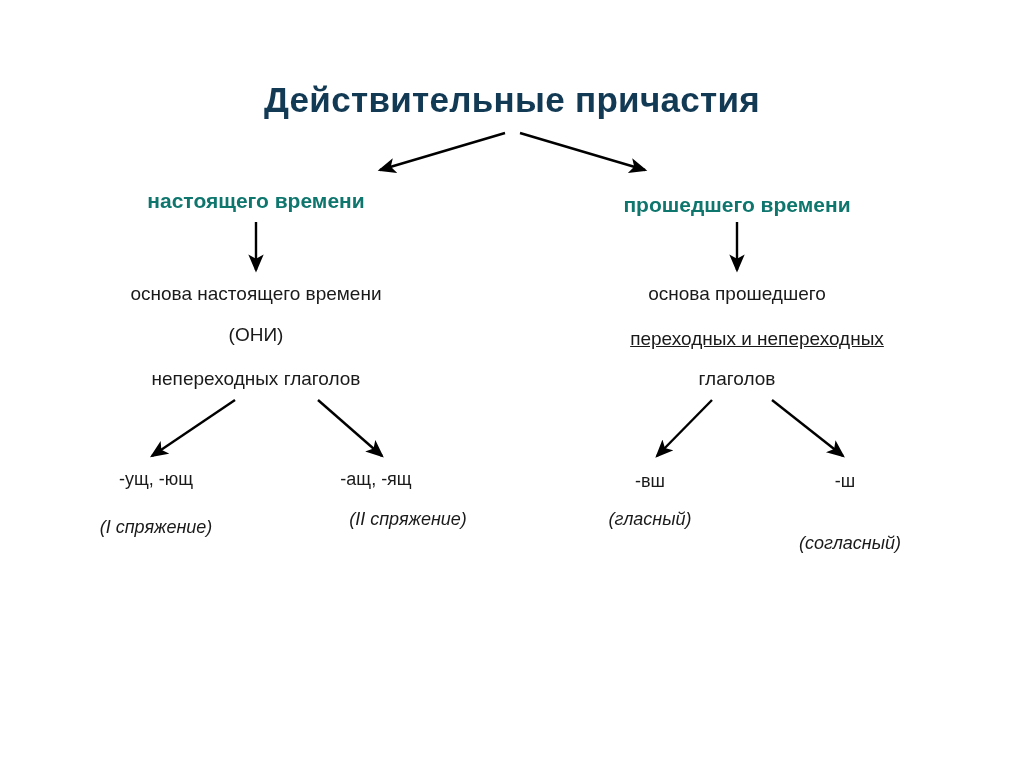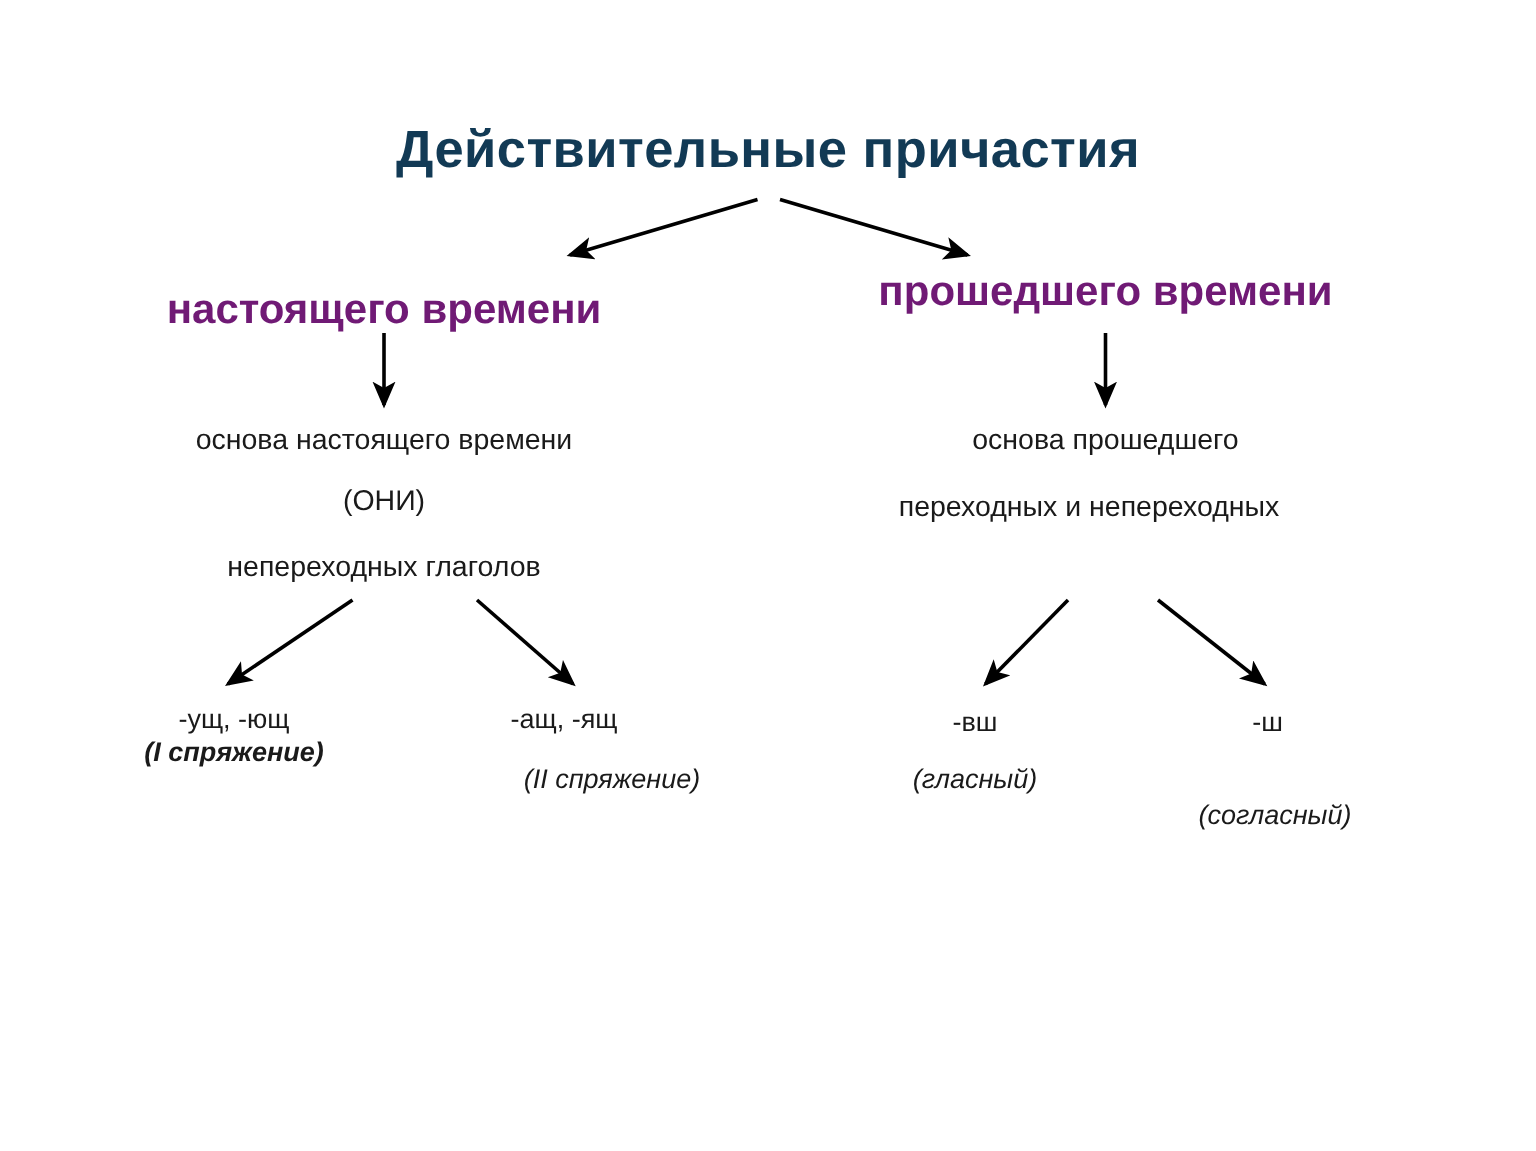--- a/index.html
+++ b/index.html
@@ -27,23 +27,23 @@
     line-height: 1.25;
     white-space: nowrap;
   }
   .title {
     font-size: 35px;
     font-weight: bold;
     color: #123a55;
     letter-spacing: 0.3px;
   }
   .red {
-    color: #701a75;
+    color: #0f766e;
     font-weight: bold;
-    font-size: 28px;
+    font-size: 21px;
   }
   .plain {
     font-size: 19px;
   }
   .italic {
     font-style: italic;
     font-size: 18px;
   }
   .suffix {
     font-size: 18px;
@@ -78,31 +78,32 @@
     <line x1="318" y1="400" x2="382" y2="456" stroke="#000" stroke-width="2.4" marker-end="url(#ah)"></line>
 
     <line x1="712" y1="400" x2="657" y2="456" stroke="#000" stroke-width="2.4" marker-end="url(#ah)"></line>
     <line x1="772" y1="400" x2="843" y2="456" stroke="#000" stroke-width="2.4" marker-end="url(#ah)"></line>
   </svg>
 
   <div class="node title" style="left:0; top:78px; width:1024px;">Действительные причастия</div>
 
   <div class="node red" style="left:86px; top:188px; width:340px;">настоящего времени</div>
 
-  <div class="node red" style="left:567px; top:176px; width:340px;">прошедшего времени</div>
+  <div class="node red" style="left:567px; top:192px; width:340px;">прошедшего времени</div>
 
   <div class="node plain" style="left:56px; top:282px; width:400px;">основа настоящего времени</div>
   <div class="node plain" style="left:56px; top:323px; width:400px;">(ОНИ)</div>
   <div class="node plain" style="left:56px; top:367px; width:400px;">непереходных глаголов</div>
 
   <div class="node plain" style="left:537px; top:282px; width:400px;">основа прошедшего</div>
-  <div class="node plain" style="left:526px; top:327px; width:400px;">переходных и непереходных</div>
+  <div class="node plain" style="left:557px; top:327px; width:400px;text-decoration:underline;">переходных и непереходных</div>
+  <div class="node plain" style="left:537px; top:367px; width:400px;">глаголов</div>
 
   <div class="node suffix" style="left:56px; top:468px; width:200px;">-ущ, -ющ</div>
-  <div class="node italic" style="left:46px; top:490px; width:220px;font-weight:bold;">(I спряжение)</div>
+  <div class="node italic" style="left:46px; top:516px; width:220px;">(I спряжение)</div>
 
   <div class="node suffix" style="left:276px; top:468px; width:200px;">-ащ, -ящ</div>
   <div class="node italic" style="left:298px; top:508px; width:220px;">(II спряжение)</div>
 
   <div class="node suffix" style="left:560px; top:470px; width:180px;">-вш</div>
   <div class="node italic" style="left:550px; top:508px; width:200px;">(гласный)</div>
 
   <div class="node suffix" style="left:760px; top:470px; width:170px;">-ш</div>
   <div class="node italic" style="left:750px; top:508px; width:200px;margin-top:24px;">(согласный)</div>
 

